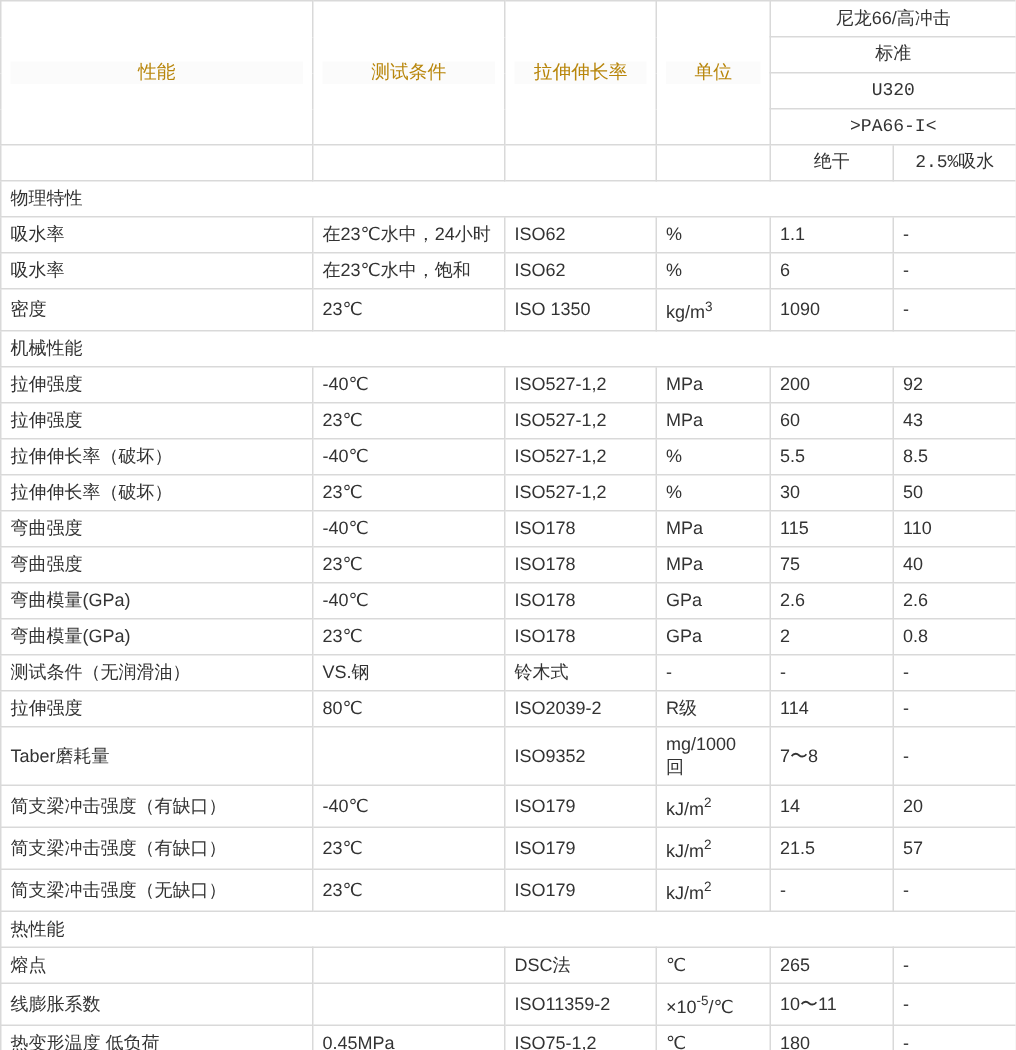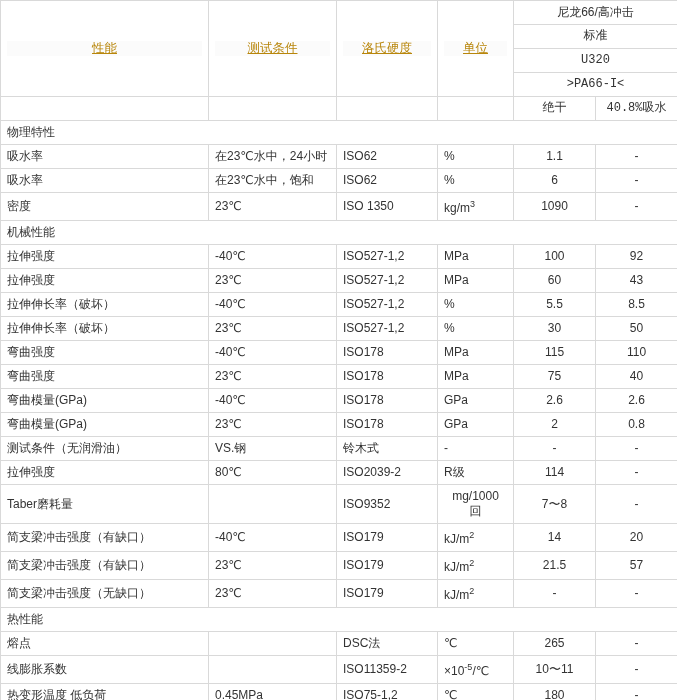--- a/index.html
+++ b/index.html
@@ -37,21 +37,20 @@
   col.c2 { width: 101px; }
   col.c3 { width: 76px; }
   col.c4 { width: 82px; }
   col.c5 { width: 82px; }
 
   .hdr-main {
     text-align: center;
     color: #b8860b;
     background: #fbfbfb;
     font-size: 12.5px;
-    text-decoration: underline;
   }
   .hdr-sub {
     text-align: center;
     font-size: 11.5px;
     background: #fbfbfb;
     padding: 2px 4px;
     height: 10px;
     font-family: Liberation Mono, monospace;
   }
   .hdr-sub-gold {
@@ -67,32 +66,31 @@
     background: #ffffff;
   }
   .section-row td {
     font-weight: bold;
     color: #222222;
     background: #ffffff;
     font-size: 12.5px;
     margin-left: 11px;
   }
   .num {
-    text-align: center;
+    text-align: left;
   }
   .left {
     text-align: left;
   }
   sup {
     font-size: 9px;
     vertical-align: super;
   }
   .two-line {
     line-height: 14px;
-    text-align: center;
   }
 </style>
 </head>
 <body>
 
 <table class="spec">
   <colgroup>
     <col class="c0">
       <col class="c1">
       <col class="c2">
@@ -103,21 +101,21 @@
   <tbody>
 
     <tr>
       <td class="blank-cell" rowspan="4">
         <div class="hdr-main">性能</div>
       </td>
       <td class="blank-cell" rowspan="4">
         <div class="hdr-main">测试条件</div>
       </td>
       <td class="blank-cell" rowspan="4">
-        <div class="hdr-main">洛氏硬度</div>
+        <div class="hdr-main">拉伸伸长率</div>
       </td>
       <td class="blank-cell" rowspan="4">
         <div class="hdr-main">单位</div>
       </td>
       <td class="hdr-sub-gold" colspan="2">尼龙66/高冲击</td>
     </tr>
     <tr>
       <td class="hdr-sub" colspan="2">标准</td>
     </tr>
     <tr>
@@ -125,21 +123,21 @@
     </tr>
     <tr>
       <td class="hdr-sub" colspan="2">&gt;PA66-I&lt;</td>
     </tr>
     <tr>
       <td class="blank-cell"></td>
       <td class="blank-cell"></td>
       <td class="blank-cell"></td>
       <td class="blank-cell"></td>
       <td class="hdr-sub">绝干</td>
-      <td class="hdr-sub">40.8%吸水</td>
+      <td class="hdr-sub">2.5%吸水</td>
     </tr>
   <tr class="section-row">
         <td colspan="6">物理特性</td>
       </tr>
       <tr>
         <td class="left">吸水率</td>
         <td class="left">在23℃水中，24小时</td>
         <td class="left">ISO62</td>
         <td class="left">%</td>
         <td class="num">1.1</td>
@@ -162,21 +160,21 @@
         <td class="num">-</td>
       </tr>
       <tr class="section-row">
         <td colspan="6">机械性能</td>
       </tr>
       <tr>
         <td class="left">拉伸强度</td>
         <td class="left">-40℃</td>
         <td class="left">ISO527-1,2</td>
         <td class="left">MPa</td>
-        <td class="num">100</td>
+        <td class="num">200</td>
         <td class="num">92</td>
       </tr>
       <tr>
         <td class="left">拉伸强度</td>
         <td class="left">23℃</td>
         <td class="left">ISO527-1,2</td>
         <td class="left">MPa</td>
         <td class="num">60</td>
         <td class="num">43</td>
       </tr>

